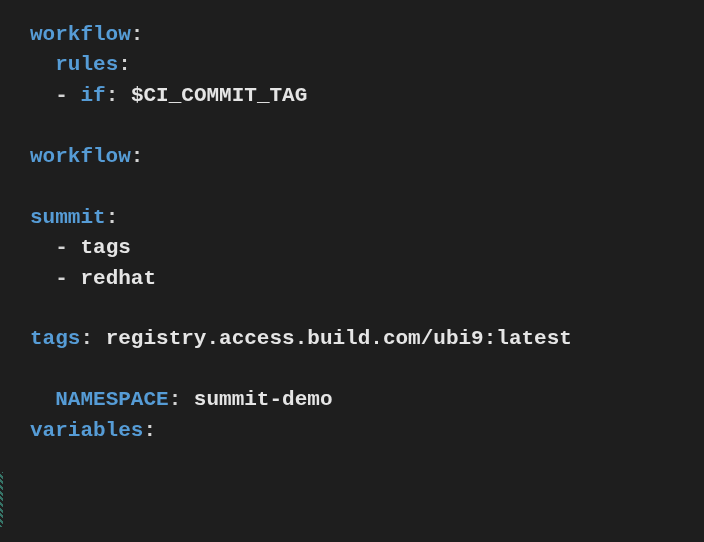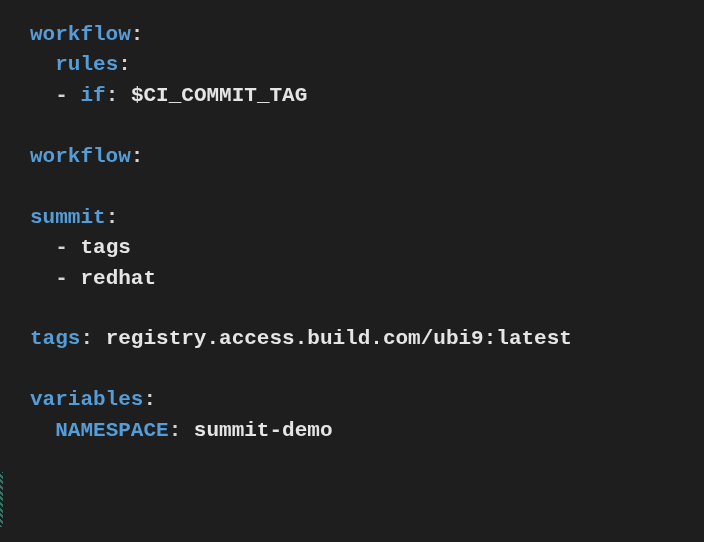--- a/index.html
+++ b/index.html
@@ -77,19 +77,19 @@
   <div class="code-line"><span>  </span><span class="punct">- </span><span class="string-val">tags</span></div>
 
   <div class="code-line"><span>  </span><span class="punct">- </span><span class="string-val">redhat</span></div>
 
   <div class="blank"></div>
 
   <div class="code-line"><span class="key">tags</span><span class="punct">: </span><span class="string-val">registry.access.build.com/ubi9:latest</span></div>
 
   <div class="blank"></div>
 
+  <div class="code-line"><span>  </span><span class="key">NAMESPACE</span><span class="punct">: </span><span class="string-val">summit-demo</span></div>
+
   <div class="code-line"><span class="key">variables</span><span class="punct">:</span></div>
-
-  <div class="code-line"><span>  </span><span class="key">NAMESPACE</span><span class="punct">: </span><span class="string-val">summit-demo</span></div>
 
 </div>
 
 <div class="gutter-mark"></div>
 
 </body></html>

